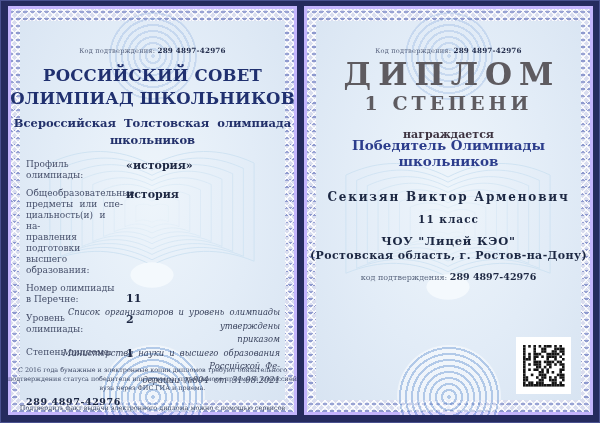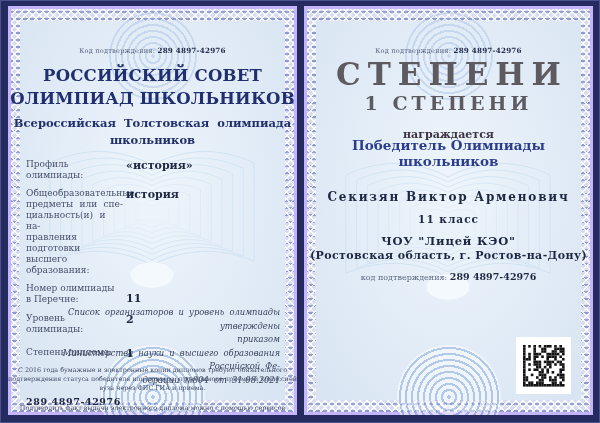--- a/index.html
+++ b/index.html
@@ -178,21 +178,21 @@
         <path d="M6,18 C40,2 75,2 110,20 C145,2 180,2 214,18 L214,118 C180,104 145,104 110,122 C75,104 40,104 6,118 Z" fill="none" stroke="#cfe2f2" stroke-width="1" transform="translate(110,70) scale(0.265) translate(-110,-70)"></path>
         <path d="M6,18 C40,2 75,2 110,20 C145,2 180,2 214,18 L214,118 C180,104 145,104 110,122 C75,104 40,104 6,118 Z" fill="none" stroke="#cfe2f2" stroke-width="1" transform="translate(110,70) scale(0.16000000000000003) translate(-110,-70)"></path>
         <ellipse cx="110" cy="132" rx="22" ry="13" fill="#f4f9fd"></ellipse>
       </svg>
 
     <div class="z code-line">
       <span>Код подтверждения:</span>
       <b>289 4897-42976</b>
     </div>
 
-    <div class="z diploma-title">СТЕПЕНИ</div>
+    <div class="z diploma-title">ДИПЛОМ</div>
     <div class="z degree">1 СТЕПЕНИ</div>
     <div class="z awarded">награждается</div>
     <div class="z name">Секизян Виктор Арменович</div>
     <div class="z winner">Победитель Олимпиады школьников</div>
     <div class="z grade">11 класс</div>
     <div class="z school">ЧОУ "Лицей КЭО"</div>
     <div class="z location">(Ростовская область, г. Ростов-на-Дону)</div>
 
     <div class="z confirm">
       <span>код подтверждения:</span>

